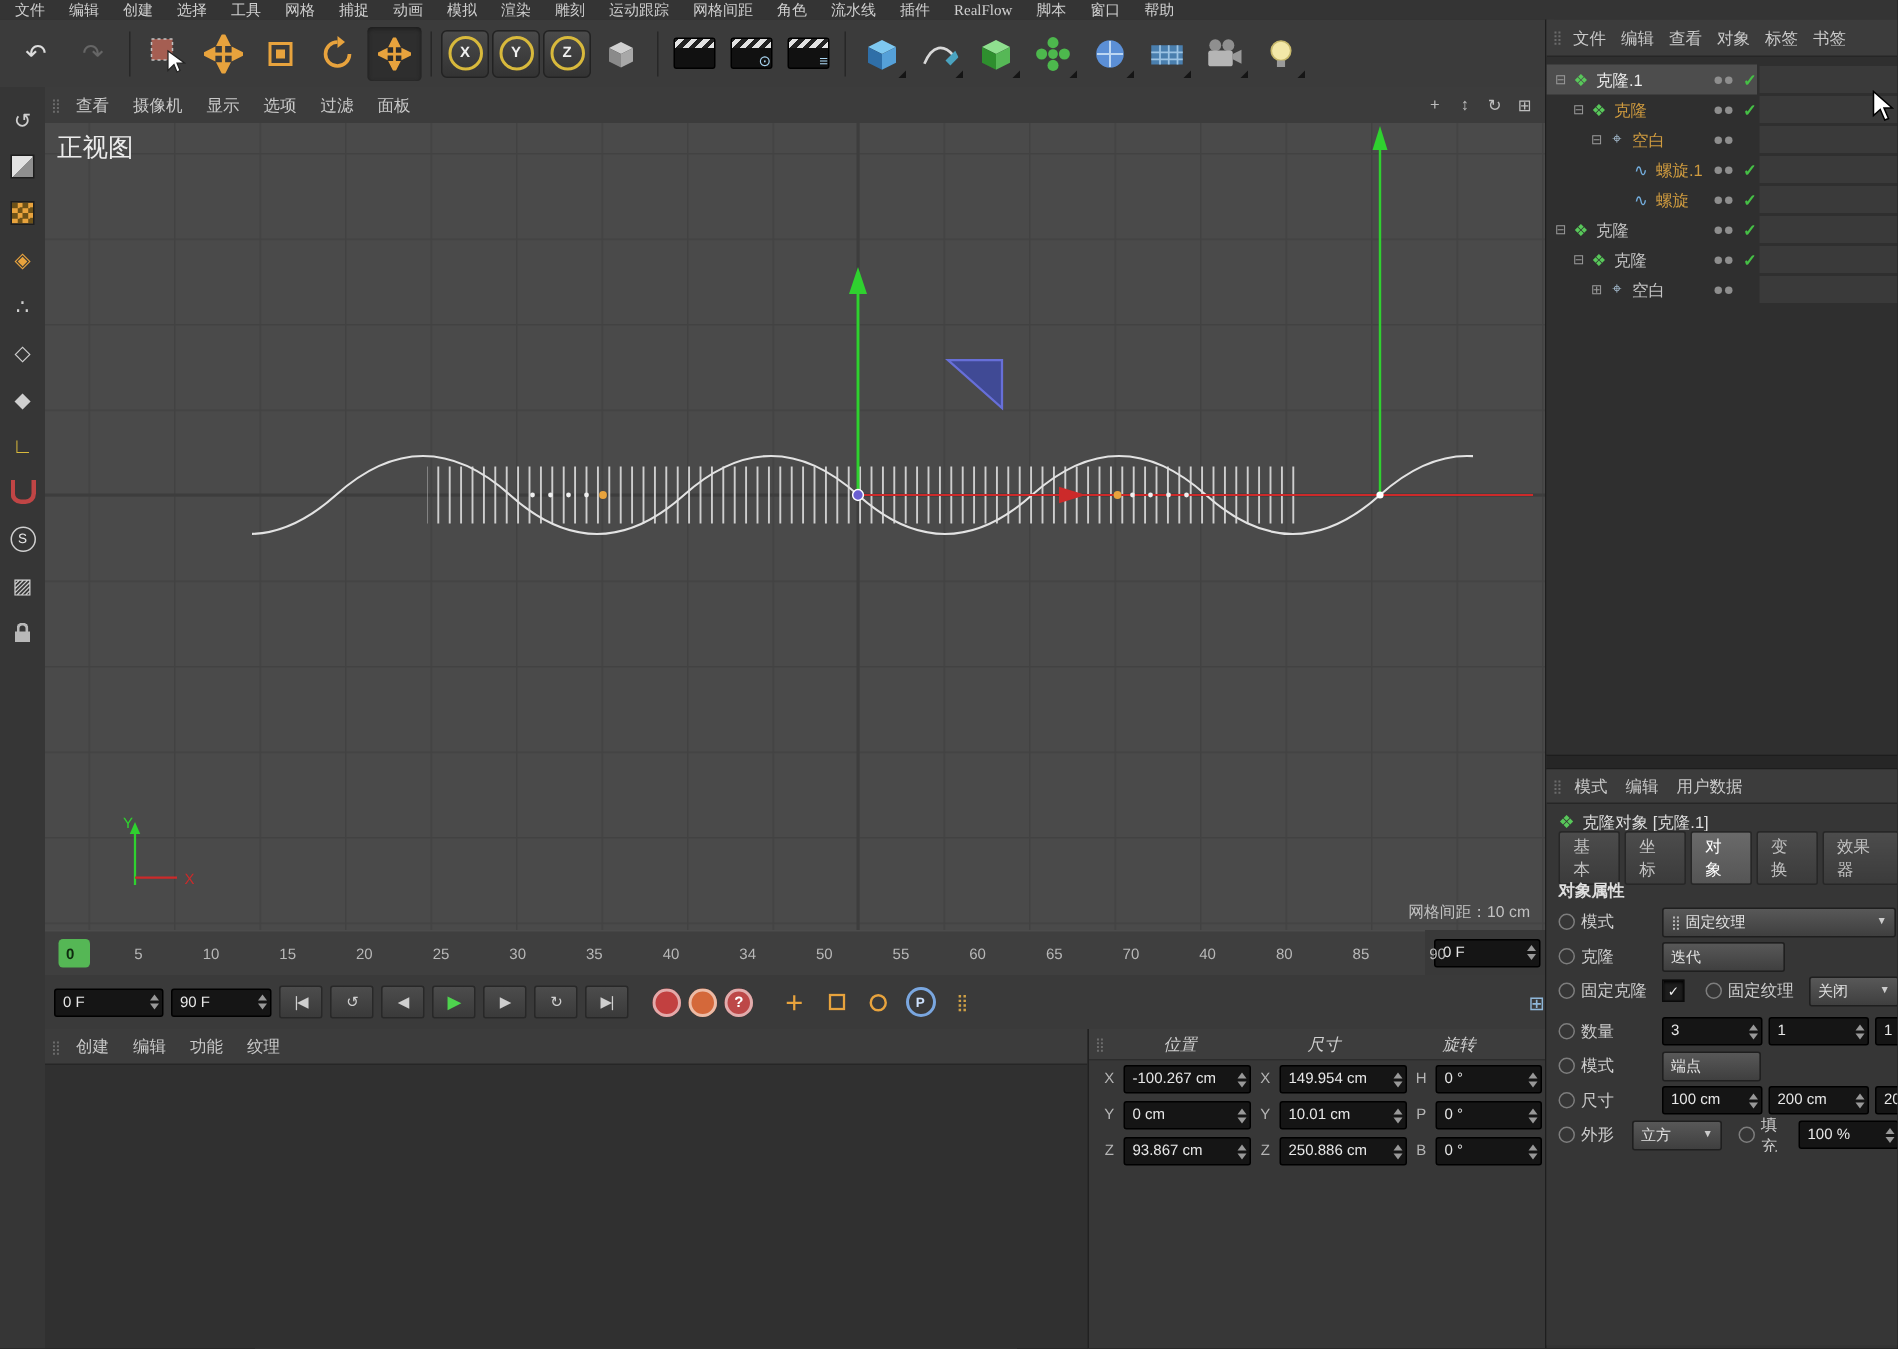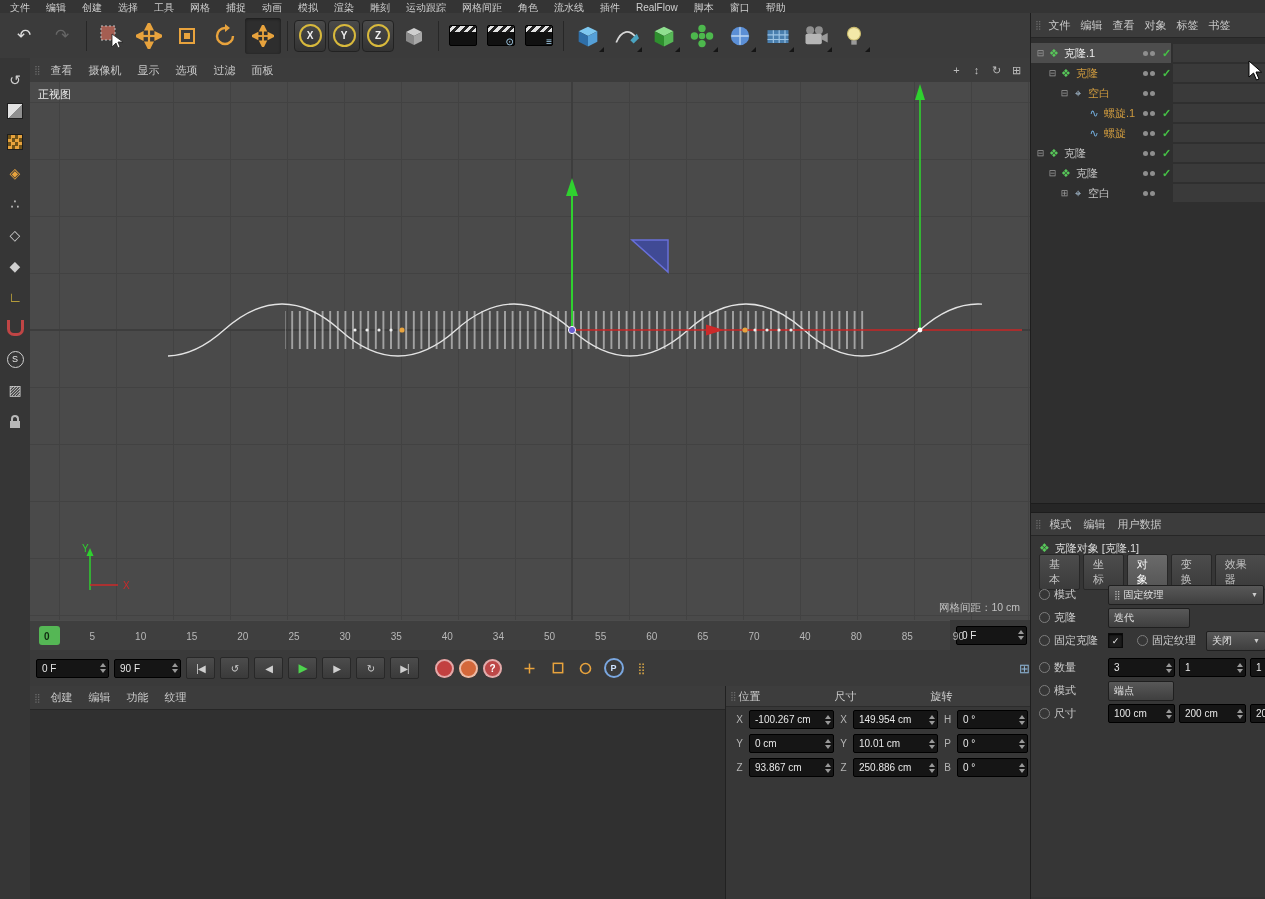--- a/index.html
+++ b/index.html
@@ -1,21 +1,21 @@
 <!DOCTYPE html>
 <html><head>
 <meta charset="utf-8">
 <style>
   html,body{margin:0;padding:0;background:#222;}
   #root{position:relative;width:1265px;height:899px;background:#2e2e2e;overflow:hidden;
         font-family:"Liberation Sans",sans-serif;font-size:11px;color:#c8c8c8;
         -webkit-user-select:none;user-select:none;}
   .abs{position:absolute;}
   .mbar{display:flex;align-items:center;background:#3c3c3c;border-bottom:1px solid #262626;color:#c9c9c9;}
-  .menu-item{padding:0 8px;cursor:default;white-space:nowrap;}
+  .menu-item{padding:0 8px;cursor:default;white-space:nowrap;font-family:Liberation Serif, serif;}
   .grip{color:#6b6b6b;font-size:9px;margin:0 3px 0 4px;letter-spacing:-1px;flex:none;}
   .sep{width:1px;height:30px;background:#272727;margin:0 4px;flex:none;}
   
   #topmenu{left:0;top:0;width:1265px;height:13px;background:#343434;border-bottom:1px solid #242424;
            display:flex;overflow:hidden;font-size:10px;line-height:15px;color:#cfcfcf;padding-left:2px;}
   #toolbar{left:0;top:13px;width:1030px;height:45px;background:#3b3b3b;border-bottom:1px solid #232323;
            display:flex;align-items:center;padding-left:6px;gap:2px;}
   .tile{width:36px;height:36px;display:flex;align-items:center;justify-content:center;position:relative;
         border-radius:3px;flex:none;}
   .tile.pressed{background:#2e2e2e;box-shadow:inset 0 1px 3px #1a1a1a;}
@@ -44,21 +44,21 @@
   .lockico::before{content:"";position:absolute;left:1px;top:-6px;width:4px;height:5px;
         border:2px solid #b8b8b8;border-bottom:none;border-radius:4px 4px 0 0;}
   .scircle{width:15px;height:15px;border:1.5px solid #cfcfcf;border-radius:50%;display:flex;
         align-items:center;justify-content:center;font-size:9px;color:#e8e8e8;}
   
   #vpmenu{left:30px;top:58px;width:1000px;height:24px;font-size:11px;}
   .vpright{margin-left:auto;display:flex;gap:3px;padding-right:5px;}
   .vpico{width:17px;height:16px;display:flex;align-items:center;justify-content:center;
          font-size:11px;color:#bdbdbd;}
   #canvas{left:30px;top:82px;width:1000px;height:538px;background:#4a4a4a;overflow:hidden;}
-  #vplabel{position:absolute;left:8px;top:5px;color:#ececec;font-size:11px;text-align:center;}
+  #vplabel{position:absolute;left:8px;top:5px;color:#ececec;font-size:17px;text-align:center;}
   #gridlabel{position:absolute;right:10px;bottom:5px;color:#c2c2c2;font-size:10.5px;}
   
   #ruler{left:30px;top:620px;width:920px;height:30px;background:#3f3f3f;border-top:1px solid #4c4c4c;
          border-bottom:1px solid #242424;display:flex;align-items:center;justify-content:space-between;
          padding:0 14px;font-size:10px;color:#b8b8b8;position:absolute;}
   #marker0{position:absolute;left:9px;top:5px;width:21px;height:19px;background:#55b755;border-radius:3px;}
   .tick{position:relative;z-index:1;}
   #rframe{left:950px;top:620px;width:80px;height:30px;background:#393939;border-bottom:1px solid #242424;
           display:flex;align-items:center;padding:0 6px;}
   #tctrl{left:30px;top:650px;width:1000px;height:36px;background:#3a3a3a;border-bottom:1px solid #262626;
@@ -80,21 +80,21 @@
        display:flex;align-items:center;justify-content:center;font-size:10px;font-weight:bold;color:#fff;flex:none;}
   .mini{width:23px;height:20px;display:flex;align-items:center;justify-content:center;flex:none;}
   .pbig{width:16px;height:16px;border:2px solid #7aa7e0;border-radius:50%;color:#cfe3ff;font-size:9px;
         font-weight:bold;display:flex;align-items:center;justify-content:center;}
   
   #matpanel{left:30px;top:686px;width:695px;height:213px;background:#303030;}
   #mathead{height:23px;font-size:11px;}
   #coordpanel{left:725px;top:686px;width:305px;height:213px;background:#373737;border-left:1px solid #212121;}
   .coh{display:flex;align-items:center;height:20px;font-size:11px;color:#cfcfcf;background:#3d3d3d;
        border-bottom:1px solid #2c2c2c;}
-  .ch{text-align:left;flex:none;}
+  .ch{text-align:center;flex:none;font-style:italic;}
   .crow{display:flex;align-items:center;padding:3px 4px 2px 8px;gap:4px;}
   .cl{width:11px;text-align:center;color:#b5b5b5;font-size:10px;flex:none;}
   .dd{display:flex;align-items:center;height:18px;background:linear-gradient(#585858,#3f3f3f);
       border:1px solid #1f1f1f;border-radius:2px;padding:0 5px;font-size:10px;color:#e2e2e2;flex:none;}
   .dd .arr{margin-left:auto;font-size:7px;color:#ccc;padding-left:5px;}
   .pbtn{height:18px;background:linear-gradient(#5c5c5c,#3e3e3e);border:1px solid #1c1c1c;border-radius:3px;
         display:flex;align-items:center;justify-content:center;font-size:11px;color:#e2e2e2;flex:none;}
   
   #rightpanel{left:1030px;top:13px;width:235px;height:886px;background:#333;border-left:1px solid #1e1e1e;}
   #ommenu{height:24px;font-size:11px;}
@@ -723,20 +723,23 @@
         <span style="color:#58c85a;font-size:12px">❖</span>
         <span>克隆对象 [克隆.1]</span>
       </div>
       <div id="amtabs">
         <span class="tab">基本</span>
         <span class="tab">坐标</span>
         <span class="tab active">对象</span>
         <span class="tab">变换</span>
         <span class="tab">效果器</span>
       </div>
+      <div id="amsection">
+          <span>对象属性</span>
+        </div>
       <div class="arow">
         <span class="anim"></span>
         <span class="albl">模式</span>
         <div class="dd" style="flex:1;margin-right:2px">
           <span class="ddgrid">⣿</span>
           <span>固定纹理</span>
           <span class="arr">▼</span>
         </div>
       </div>
       <div class="arow">
@@ -802,20 +805,38 @@
             <span class="val">200 cm</span>
             <span class="spin">
               <i class="up"></i>
               <i class="dn"></i>
             </span>
           </div>
         <div class="field w58">
             <span class="val">200 cm</span>
           </div>
       </div>
+      <div class="arow">
+        <span class="anim"></span>
+        <span class="albl" style="width:30px">外形</span>
+        <div class="dd" style="width:48px">
+          <span>立方</span>
+          <span class="arr">▼</span>
+        </div>
+        <span style="width:4px"></span>
+        <span class="anim"></span>
+        <span style="width:30px">填充</span>
+        <div class="field w58">
+            <span class="val">100 %</span>
+            <span class="spin">
+              <i class="up"></i>
+              <i class="dn"></i>
+            </span>
+          </div>
+      </div>
     </div>
   </div>
 
   <svg id="cursor" width="16" height="22" viewBox="0 0 16 22">
     <polygon points="1,1 1,17 5.5,13 8.5,20 11,19 8,12 13.5,12" fill="#fff" stroke="#000" stroke-width="1"></polygon>
   </svg>
 
 </div>
 
 </body></html>

